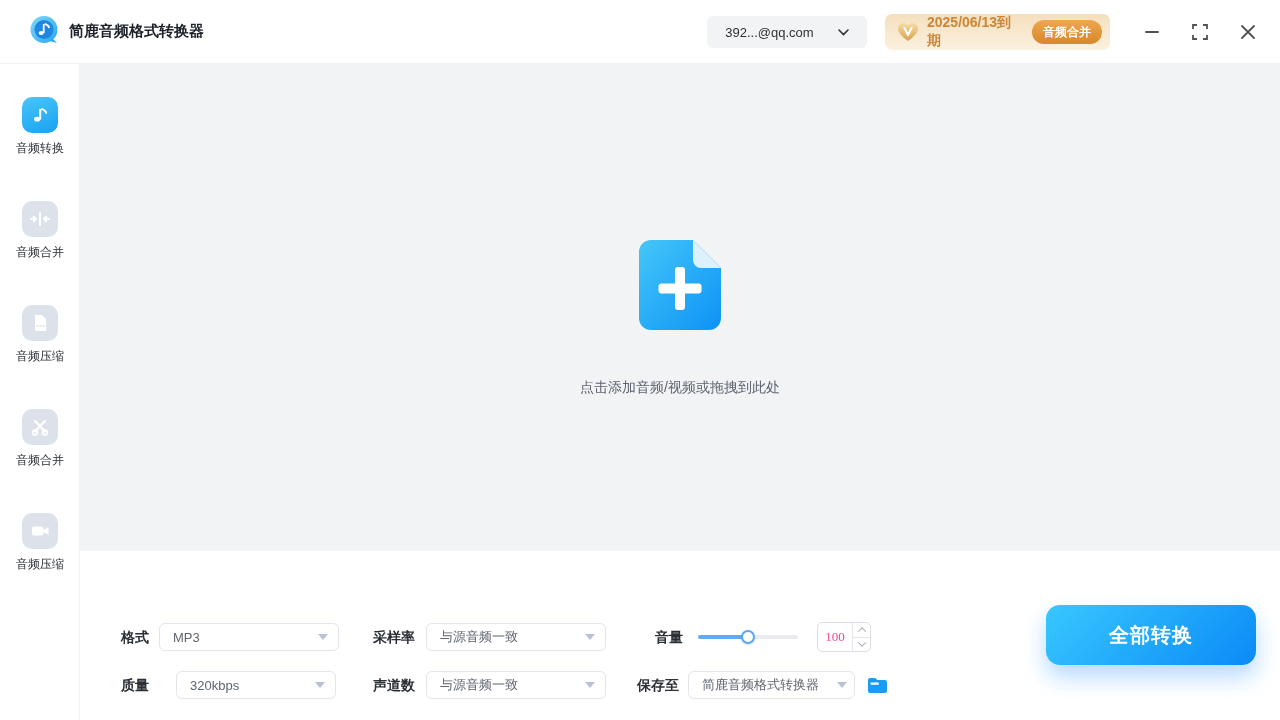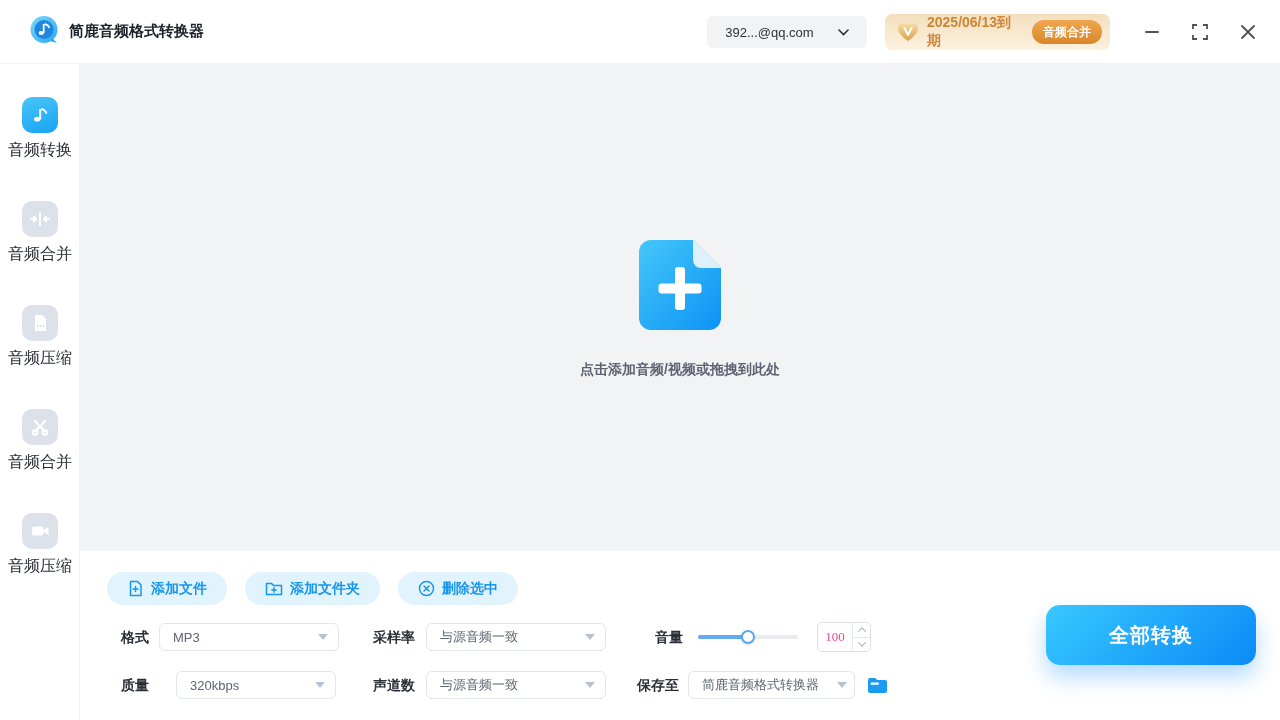--- a/index.html
+++ b/index.html
@@ -31,27 +31,27 @@
     justify-content:center; cursor:pointer; }
 
   
   .sidebar { position:absolute; left:0; top:64px; width:80px; height:656px;
     background:#fff; border-right:1px solid #f2f3f6; }
   .side-item { position:absolute; left:0; width:80px; display:flex;
     flex-direction:column; align-items:center; gap:7px; cursor:pointer; }
   .side-icon { width:36px; height:36px; border-radius:10px; background:#dde1ea;
     display:flex; align-items:center; justify-content:center; }
   .side-item.active .side-icon { background:linear-gradient(160deg,#49c6f8,#17a2f3); }
-  .side-label { font-size:16px; color:#2b2f36; }
+  .side-label { font-size:12px; color:#2b2f36; }
 
   
   .main-area { position:absolute; left:80px; top:64px; width:1200px; height:487px;
     background:#f2f3f5; }
   .dropzone { position:absolute; left:0; top:176px; width:1200px; text-align:center; cursor:pointer; }
-  .dz-hint { margin-top:27px; font-size:14px; color:#5d6470;font-weight:bold; }
+  .dz-hint { margin-top:45px; font-size:14px; color:#5d6470; }
 
   
   .bottom-panel { position:absolute; left:80px; top:551px; width:1200px; height:169px; background:#fff; }
 
   .toolbar { position:absolute; left:27px; top:21px; display:flex; gap:18px; }
   .tb-btn { height:33px; padding:0 20px; border:none; border-radius:17px;
     background:#e1f3fd; color:#1796ec; font-size:14px; font-weight:600;
     display:flex; align-items:center; gap:7px; cursor:pointer; }
 
   .s-row { position:absolute; left:0; width:1200px; height:28px; }
@@ -232,43 +232,20 @@
         <rect x="36" y="27" width="10" height="43" rx="3" fill="#fff"></rect>
         <rect x="19.5" y="43.5" width="43" height="10" rx="3" fill="#fff"></rect>
       </svg>
     </span>
     <div class="dz-hint">点击添加音频/视频或拖拽到此处</div>
   </div>
 </div>
 
 <div class="bottom-panel">
 
-  <div class="toolbar">
-    <button class="tb-btn">
-      <svg width="17" height="17" viewBox="0 0 17 17">
-        <path d="M3.5 1.5 h7 l3.5 3.5 v10.5 h-10.5 z" fill="none" stroke="#1796ec" stroke-width="1.5" stroke-linejoin="round"></path>
-        <path d="M8.5 6.5 V11.5 M6 9 H11" stroke="#1796ec" stroke-width="1.5" stroke-linecap="round"></path>
-      </svg>
-      <span>添加文件</span>
-    </button>
-    <button class="tb-btn">
-      <svg width="18" height="16" viewBox="0 0 18 16">
-        <path d="M1.5 2.5 h5 l2 2 h8 v9 h-15 z" fill="none" stroke="#1796ec" stroke-width="1.5" stroke-linejoin="round"></path>
-        <path d="M9 6.8 V11.2 M6.8 9 H11.2" stroke="#1796ec" stroke-width="1.5" stroke-linecap="round"></path>
-      </svg>
-      <span>添加文件夹</span>
-    </button>
-    <button class="tb-btn">
-      <svg width="17" height="17" viewBox="0 0 17 17">
-        <circle cx="8.5" cy="8.5" r="7" fill="none" stroke="#1796ec" stroke-width="1.5"></circle>
-        <path d="M6 6 L11 11 M11 6 L6 11" stroke="#1796ec" stroke-width="1.5" stroke-linecap="round"></path>
-      </svg>
-      <span>删除选中</span>
-    </button>
-  </div>
 
   <div class="s-row row1">
     <div class="s-label" style="left:41px">格式</div>
     <div class="select" style="left:79px; width:180px">
       <span>MP3</span>
       <i class="caret"></i>
     </div>
 
     <div class="s-label" style="left:293px">采样率</div>
     <div class="select" style="left:346px; width:180px">

